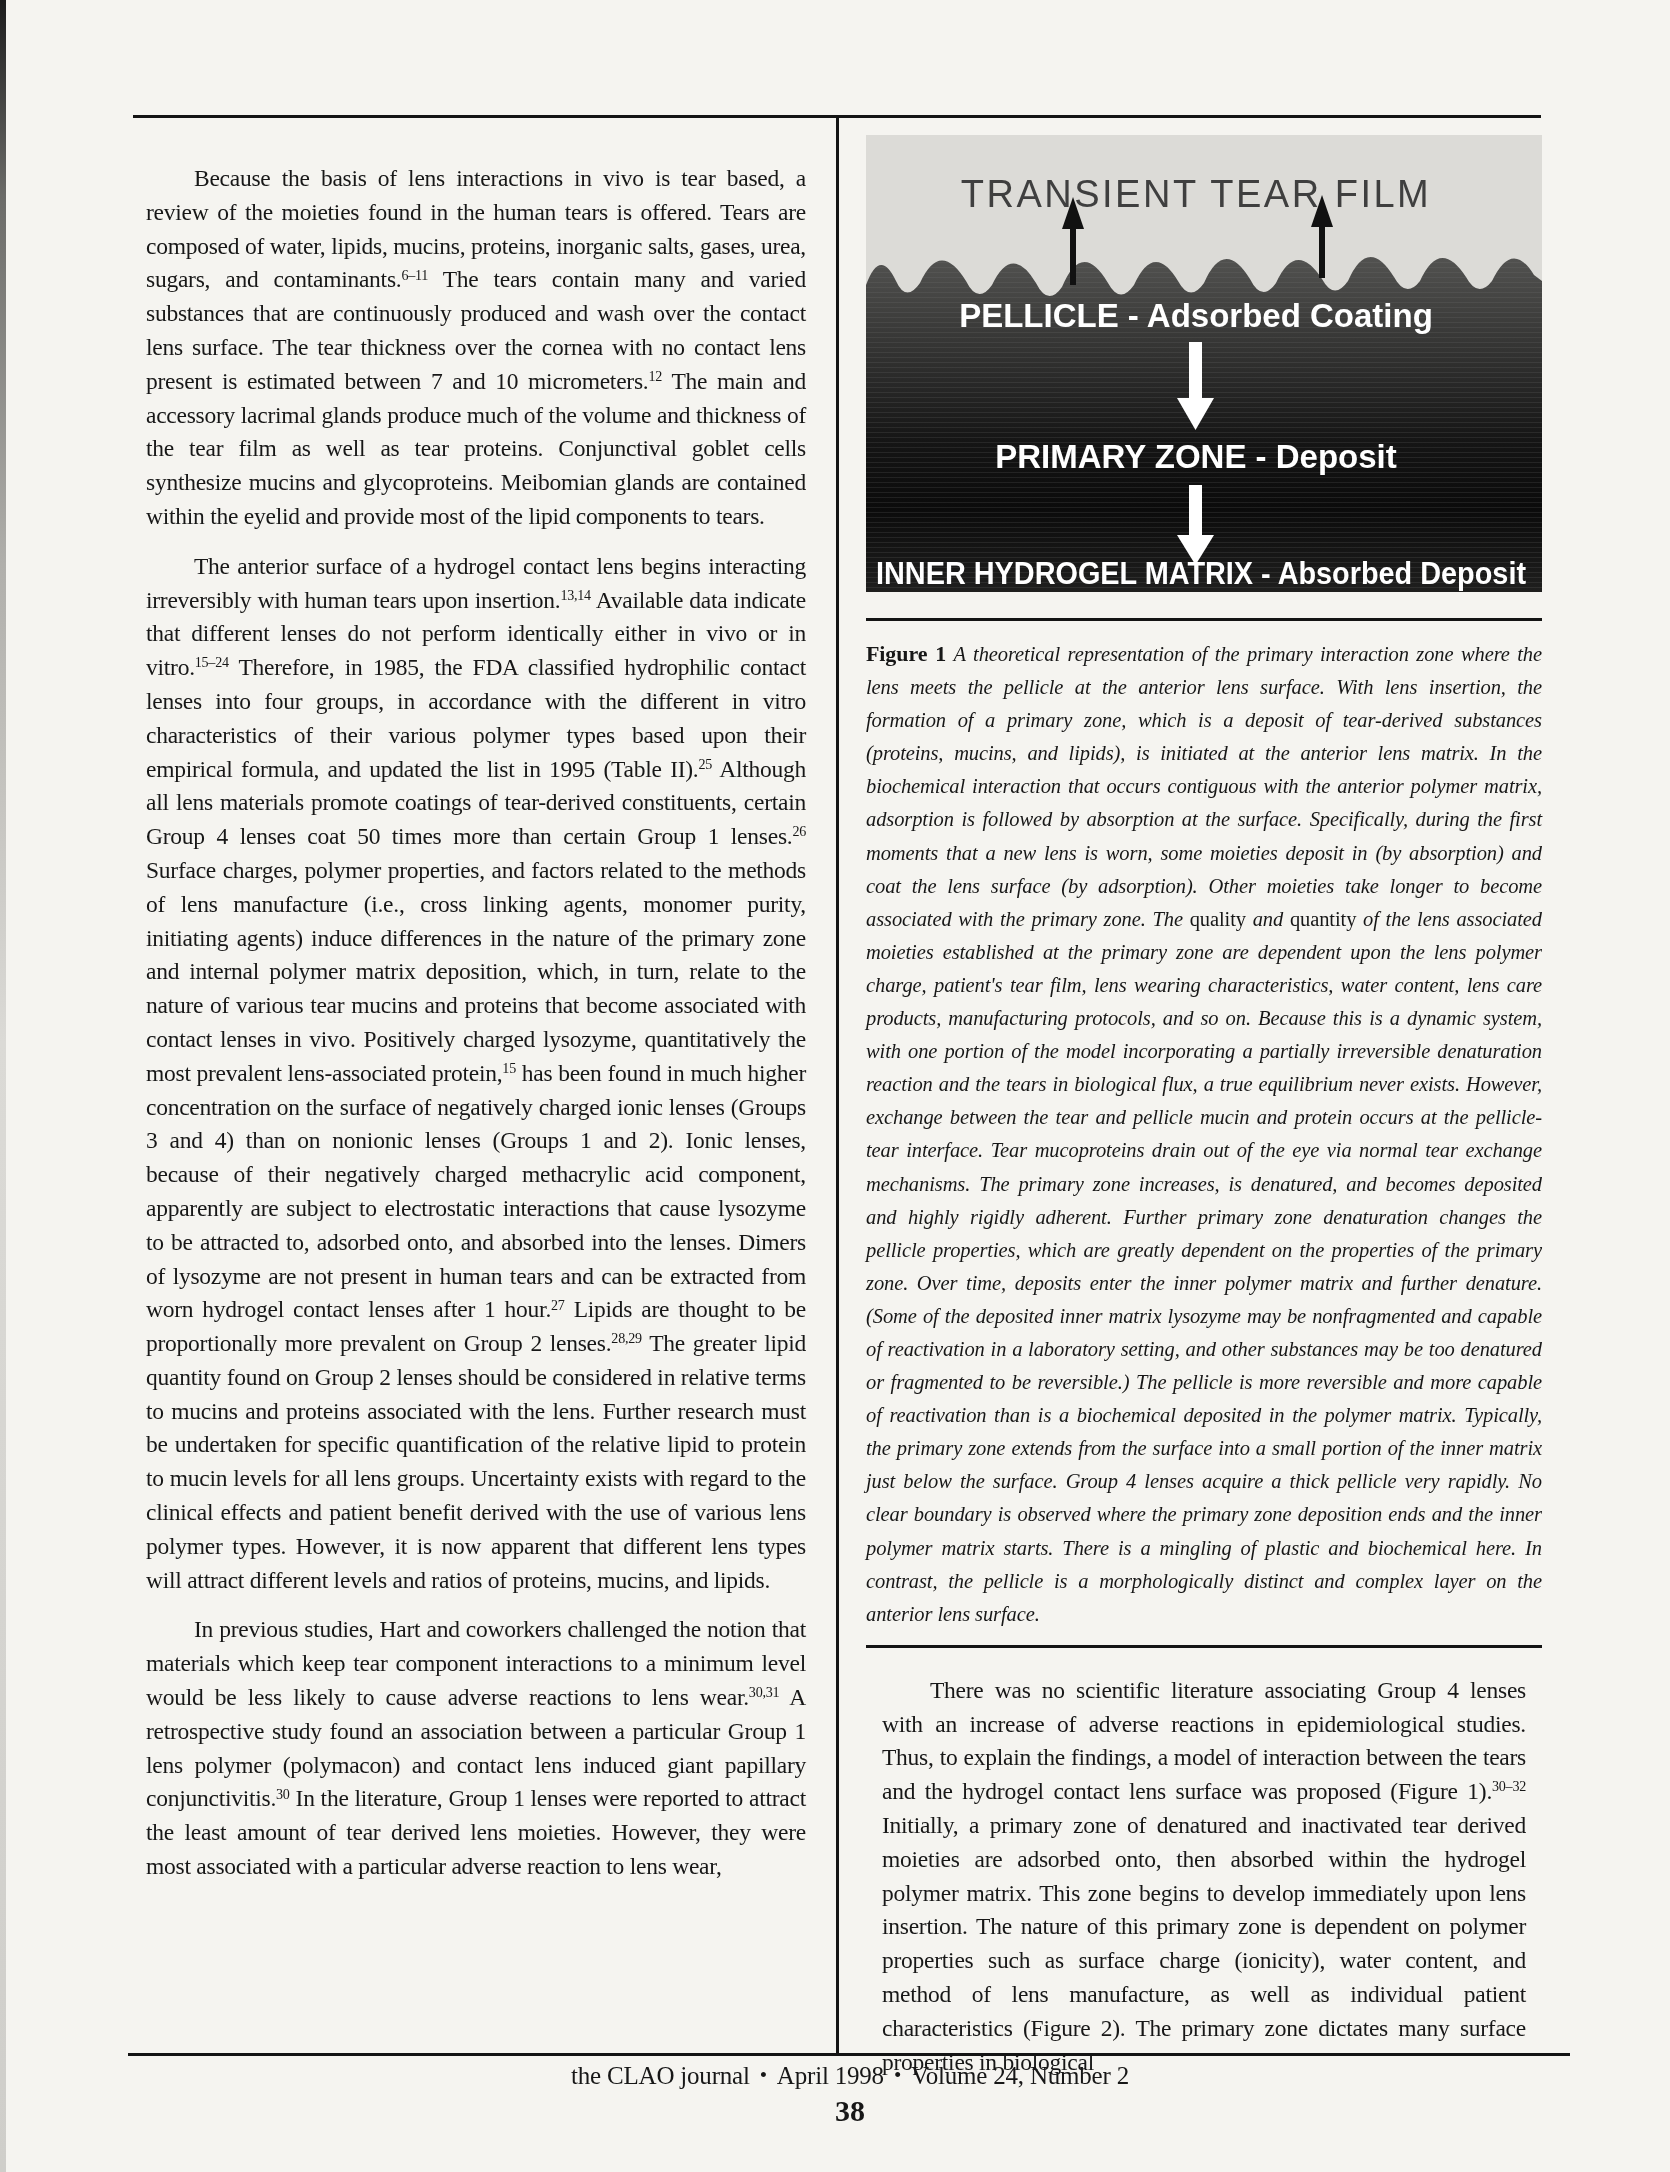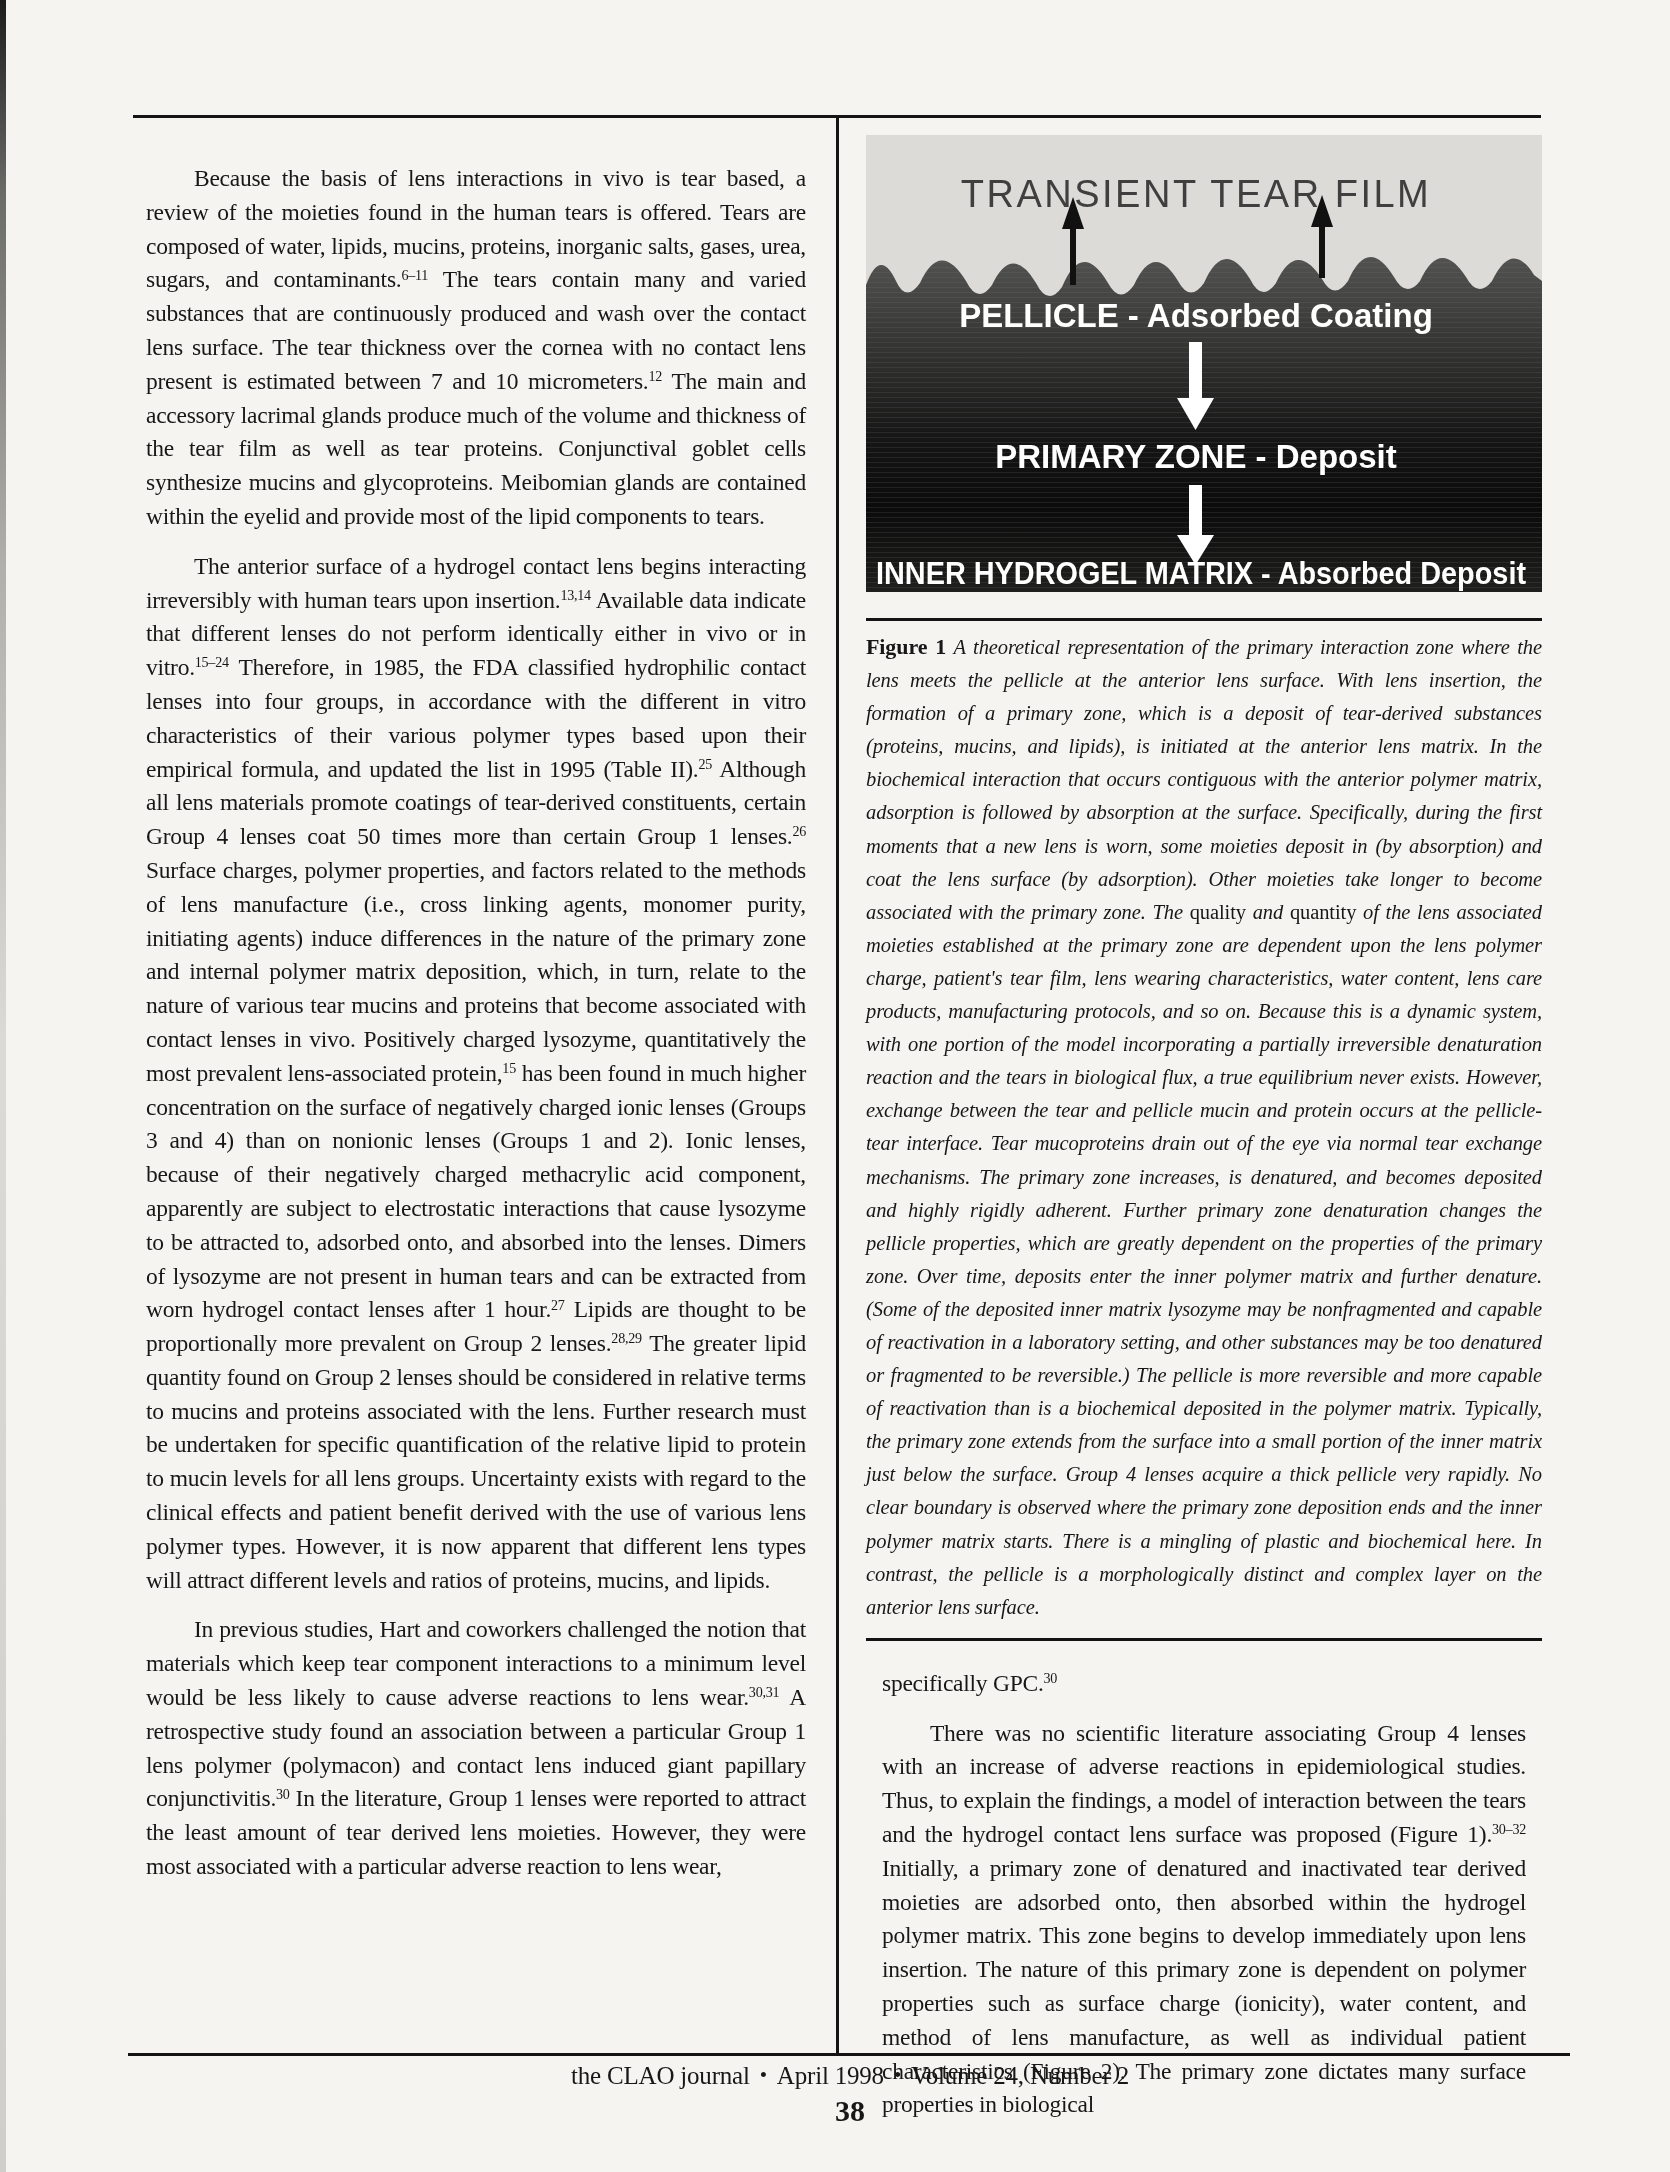--- a/index.html
+++ b/index.html
@@ -17,21 +17,21 @@
   .rule-footer{left:128px;top:2053px;width:1442px;height:3px;}
   .col{position:absolute;text-align:justify;}
   .col-left{left:130px;top:146px;width:692px;
     font-size:23.5px;line-height:33.8px;letter-spacing:-0.25px;}
   .col-right{left:866px;top:135px;width:676px;}
   .col p{margin:16px;text-indent:48px;}
   .col p.noindent{text-indent:0;}
   sup{font-size:0.6em;line-height:0;vertical-align:baseline;position:relative;top:-0.55em;}
   .fig-rule{width:676px;height:3px;background:#141414;margin-top:26px;}
   .cap-rule{width:676px;height:3px;background:#141414;margin-top:14px;}
-  .caption{margin-top:9px;font-size:20.5px;line-height:33.1px;
+  .caption{margin-top:16px;font-size:20.5px;line-height:33.1px;
     letter-spacing:-0.1px;text-align:justify;}
   .caption .cap-label{font-weight:bold;font-style:normal;font-size:22px;}
   .caption .it{font-style:italic;}
   .caption .rm{font-style:normal;}
   .right-body{margin-top:26px;font-size:23.5px;line-height:33.8px;letter-spacing:-0.25px;text-align:justify;}
   .footer-line{position:absolute;left:130px;top:2062px;width:1440px;text-align:center;
     font-size:25px;letter-spacing:-0.2px;}
   .footer-line .sep{padding:0 10px;font-size:21px;position:relative;top:-2px;}
   .page-number{position:absolute;left:130px;top:2094px;width:1440px;text-align:center;
     font-size:30px;font-weight:bold;}
@@ -95,21 +95,20 @@
   <div class="fig-rule"></div>
 
   <div class="caption">
     <span class="cap-label">Figure 1</span>
     <span class="it">A theoretical representation of the primary interaction zone where the lens meets the pellicle at the anterior lens surface. With lens insertion, the formation of a primary zone, which is a deposit of tear-derived substances (proteins, mucins, and lipids), is initiated at the anterior lens matrix. In the biochemical interaction that occurs contiguous with the anterior polymer matrix, adsorption is followed by absorption at the surface. Specifically, during the first moments that a new lens is worn, some moieties deposit in (by absorption) and coat the lens surface (by adsorption). Other moieties take longer to become associated with the primary zone. The </span><span class="rm">quality</span><span class="it"> and </span><span class="rm">quantity</span><span class="it"> of the lens associated moieties established at the primary zone are dependent upon the lens polymer charge, patient's tear film, lens wearing characteristics, water content, lens care products, manufacturing protocols, and so on. Because this is a dynamic system, with one portion of the model incorporating a partially irreversible denaturation reaction and the tears in biological flux, a true equilibrium never exists. However, exchange between the tear and pellicle mucin and protein occurs at the pellicle-tear interface. Tear mucoproteins drain out of the eye via normal tear exchange mechanisms. The primary zone increases, is denatured, and becomes deposited and highly rigidly adherent. Further primary zone denaturation changes the pellicle properties, which are greatly dependent on the properties of the primary zone. Over time, deposits enter the inner polymer matrix and further denature. (Some of the deposited inner matrix lysozyme may be nonfragmented and capable of reactivation in a laboratory setting, and other substances may be too denatured or fragmented to be reversible.) The pellicle is more reversible and more capable of reactivation than is a biochemical deposited in the polymer matrix. Typically, the primary zone extends from the surface into a small portion of the inner matrix just below the surface. Group 4 lenses acquire a thick pellicle very rapidly. No clear boundary is observed where the primary zone deposition ends and the inner polymer matrix starts. There is a mingling of plastic and biochemical here. In contrast, the pellicle is a morphologically distinct and complex layer on the anterior lens surface.</span>
   </div>
 
   <div class="cap-rule"></div>
 
   <div class="right-body">
-    <p class="noindent"><span>specifically GPC.</span><sup>30</sup></p>
     <p><span>There was no scientific literature associating Group 4 lenses with an increase of adverse reactions in epidemiological studies. Thus, to explain the findings, a model of interaction between the tears and the hydrogel contact lens surface was proposed (Figure 1).</span><sup>30–32</sup><span> Initially, a primary zone of denatured and inactivated tear derived moieties are adsorbed onto, then absorbed within the hydrogel polymer matrix. This zone begins to develop immediately upon lens insertion. The nature of this primary zone is dependent on polymer properties such as surface charge (ionicity), water content, and method of lens manufacture, as well as individual patient characteristics (Figure 2). The primary zone dictates many surface properties in biological</span></p>
   </div>
 </div>
 
 <div class="rule rule-footer"></div>
 <div class="footer-line">
   <span>the CLAO journal</span><span class="sep">•</span><span>April 1998</span><span class="sep">•</span><span>Volume 24, Number 2</span>
 </div>
 <div class="page-number">38</div>
 

